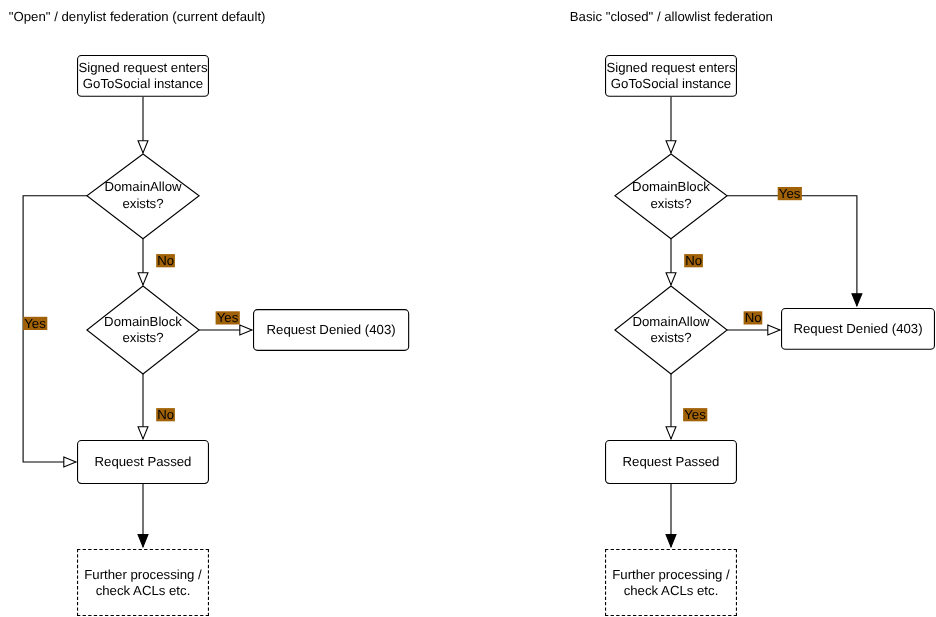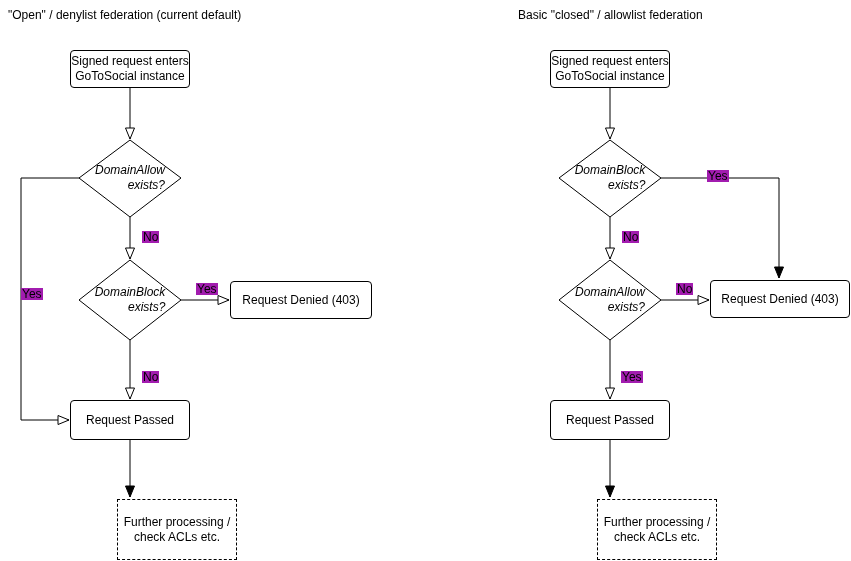--- a/index.html
+++ b/index.html
@@ -28,36 +28,34 @@
     text-align: center;
     background: #ffffff;
     border: 1px solid #000000;
     border-radius: 4px;
     white-space: pre-line;
     line-height: 15px;
   }
   .node.dashed {
     border-style: dashed;
     border-radius: 0;
-    margin-left: 47px;
   }
   .dtext {
     position: absolute;
     display: flex;
     align-items: center;
     justify-content: center;
-    text-align: right;
+    text-align: center;
     white-space: pre-line;
     line-height: 15px;
     background: transparent;
-    font-style: italic;
   }
   .edge-label {
     position: absolute;
-    background: #a21caf;
+    background: #a16207;
     padding: 0 1px;
     line-height: 12px;
     white-space: nowrap;
   }
 </style>
 </head>
 <body>
 
 <div class="canvas">
 

